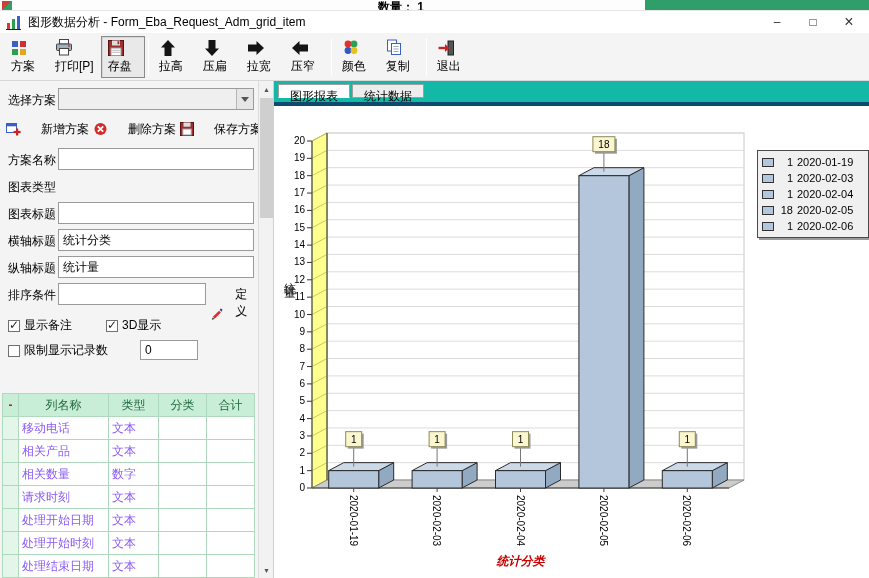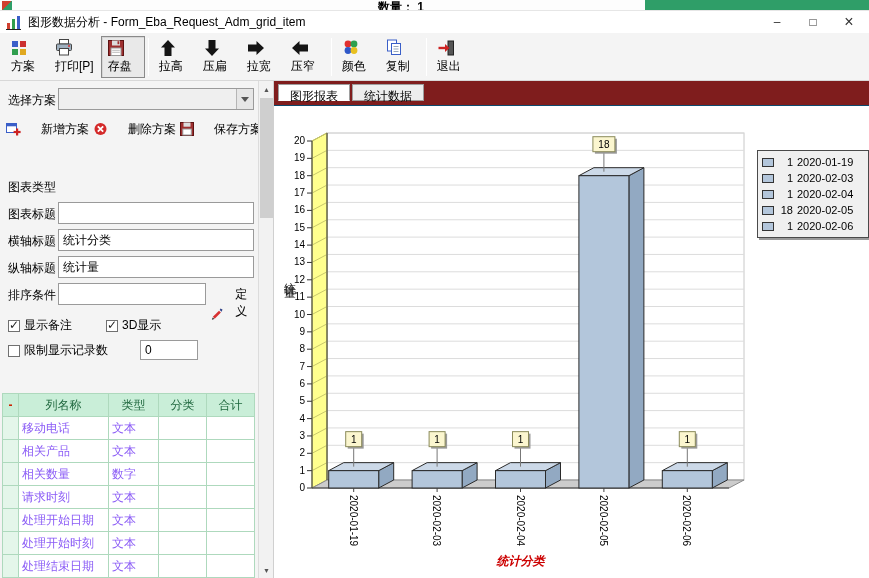--- a/index.html
+++ b/index.html
@@ -58,21 +58,21 @@
 
   
   .vscroll{position:absolute;top:81px;left:258px;width:15px;height:497px;background:#f2f2f2;border-left:1px solid #dcdcdc;}
   .vs-btn{position:absolute;left:0;width:15px;height:16px;display:flex;align-items:center;justify-content:center;font-size:7px;color:#555;}
   .vs-btn.up{top:0;}
   .vs-btn.down{bottom:0;}
   .vs-thumb{position:absolute;left:1px;top:17px;width:13px;height:120px;background:#cfcfcf;}
 
   
   .right-panel{position:absolute;top:81px;left:273px;right:0;height:497px;background:#fff;border-left:1px solid #d0d0d0;}
-  .tabbar{position:absolute;top:0;left:0;width:100%;height:25px;background:#7f1d1d;border-bottom:1px solid #0c4a6e;padding:3px 0 4px 4px;display:flex;gap:2px;}
+  .tabbar{position:absolute;top:0;left:0;width:100%;height:25px;background:#14b8a6;border-bottom:4px solid #0c4a6e;padding:3px 0 4px 4px;display:flex;gap:2px;}
   .tab{padding:3px 11px 4px;font-size:12px;border:1px solid #9e9e9e;background:#ededed;position:relative;top:0;}
   .tab.active{background:#fff;border-bottom-color:#fff;z-index:2;}
   .chart-area{position:absolute;top:25px;left:0;right:0;bottom:0;background:#fff;}
   .chart-area svg text{font-family:"Liberation Sans","DejaVu Sans",sans-serif;}
   .ylabel{position:absolute;left:7px;top:166px;writing-mode:vertical-rl;letter-spacing:3px;font-size:12px;color:#222;}
   .xlabel{position:absolute;left:38px;width:417px;top:447px;text-align:center;color:#cc0000;font-weight:bold;font-style:italic;font-size:12px;}
   .legend{position:absolute;left:483px;top:44px;width:112px;background:#f0f0f0;border:1px solid #4a4a4a;box-shadow:2px 2px 0 #9a9a9a;padding:3px 4px;}
   .lg-row{display:flex;align-items:center;gap:4px;height:16px;font-size:11px;white-space:nowrap;}
   .lg-swatch{width:12px;height:9px;background:#b3c6db;border:1px solid #333;flex:0 0 auto;}
   .lg-num{width:15px;text-align:right;}
@@ -253,20 +253,24 @@
             <svg width="14" height="14" viewBox="0 0 14 14">
               <rect x="0.5" y="0.5" width="13" height="13" fill="#9e2f2f" stroke="#5c1212"></rect>
               <rect x="3.5" y="0.5" width="7" height="4.2" fill="#ddd"></rect>
               <rect x="2.8" y="7" width="8.5" height="6" fill="#fff" stroke="#999"></rect>
             </svg>
           </span>
           <span>保存方案</span>
         </div>
       </div>
 
+    <div class="prow" style="top:67px">
+      <span class="plabel">方案名称</span>
+      <input class="pinput" value="" style="">
+    </div>
 
     <div class="prow" style="top:94px">
       <span class="plabel">图表类型</span>
     </div>
 
     <div class="prow" style="top:121px">
       <span class="plabel">图表标题</span>
       <input class="pinput" value="" style="">
     </div>
 

